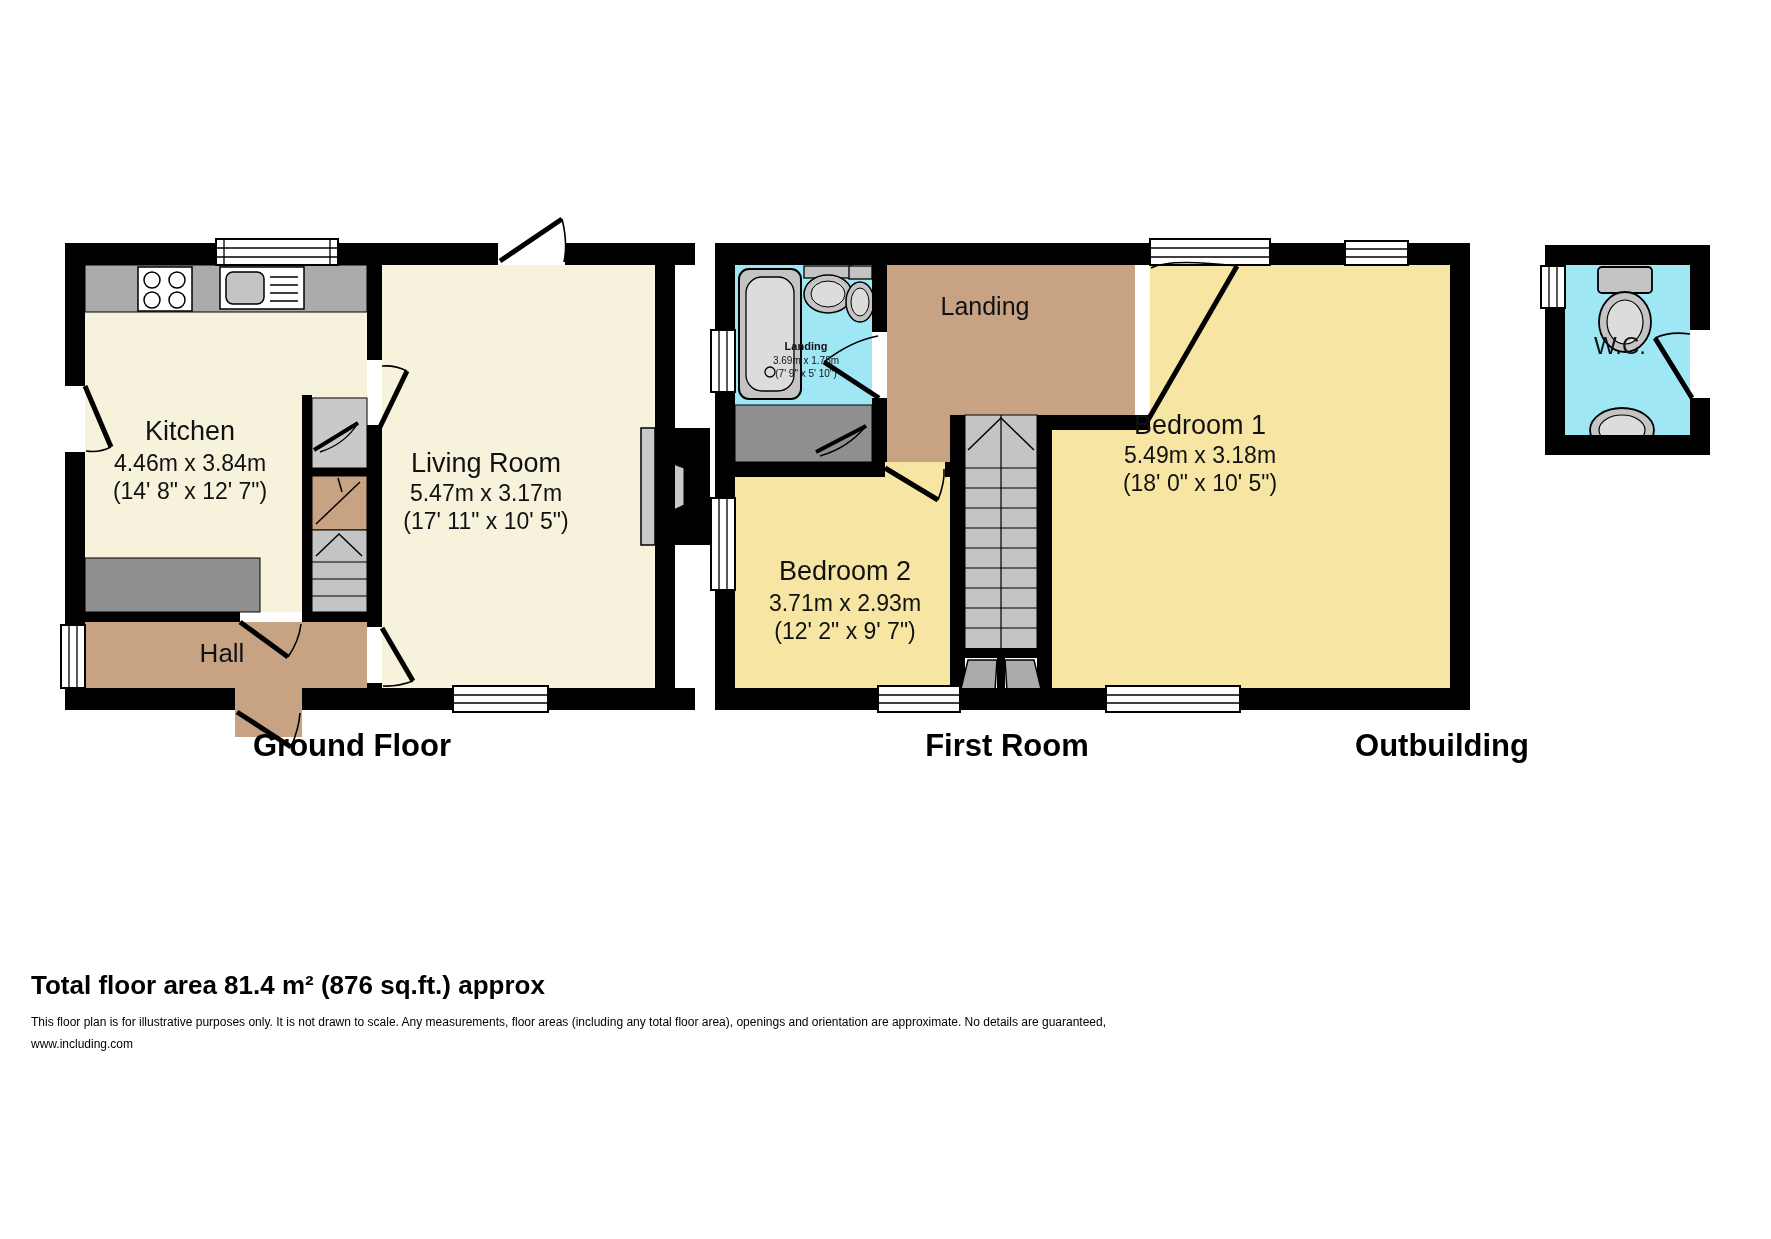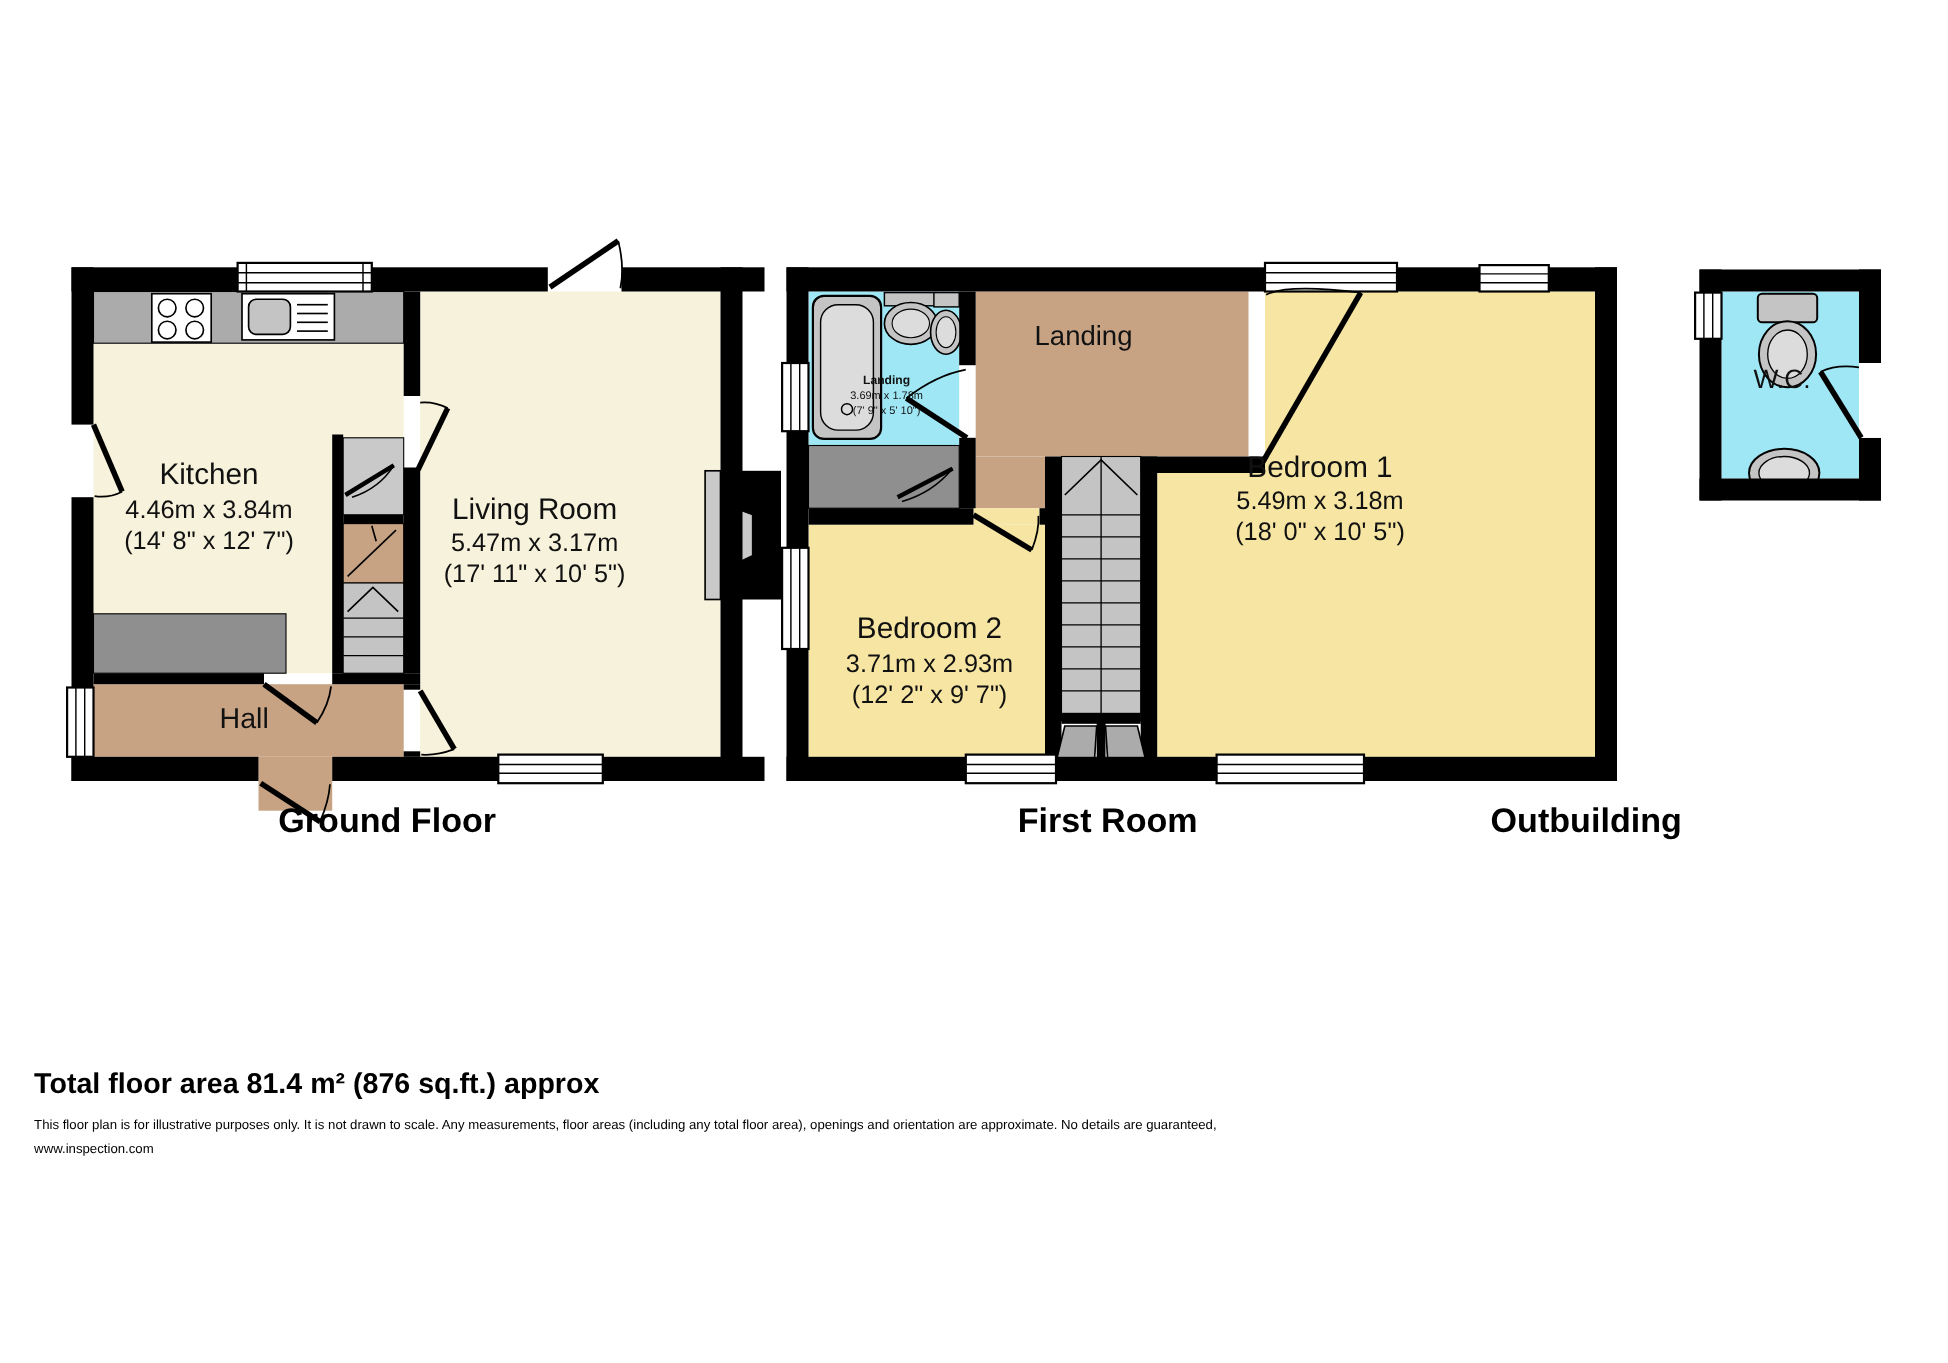--- a/index.html
+++ b/index.html
@@ -326,14 +326,14 @@
 
 <div class="abs ctr room-name" style="left:1620px;top:332px;font-size:24px;">W.C.</div>
 
 <div class="abs ctr floor-label" style="left:352px;top:728px;">Ground Floor</div>
 <div class="abs ctr floor-label" style="left:1007px;top:728px;">First Room</div>
 <div class="abs ctr floor-label" style="left:1442px;top:728px;">Outbuilding</div>
 
 <div class="abs total-area" style="left:31px;top:970px;font-weight:bold;">Total floor area 81.4 m² (876 sq.ft.) approx</div>
 <div class="abs disclaimer" style="left:31px;top:1012px;width:1700px;">
   <div>This floor plan is for illustrative purposes only. It is not drawn to scale. Any measurements, floor areas (including any total floor area), openings and orientation are approximate. No details are guaranteed,</div>
-  <div>www.inspection.com</div>
+  <div>www.including.com</div>
 </div>
 
 </body></html>

